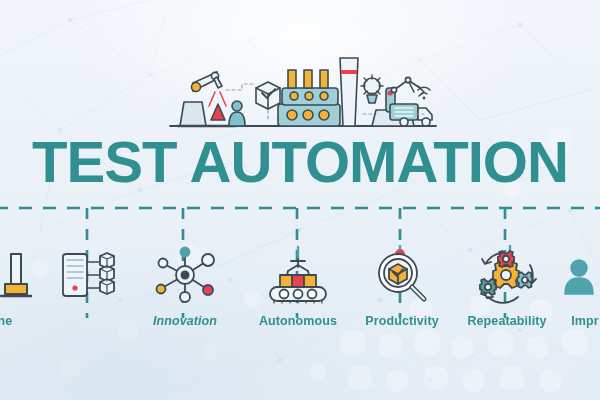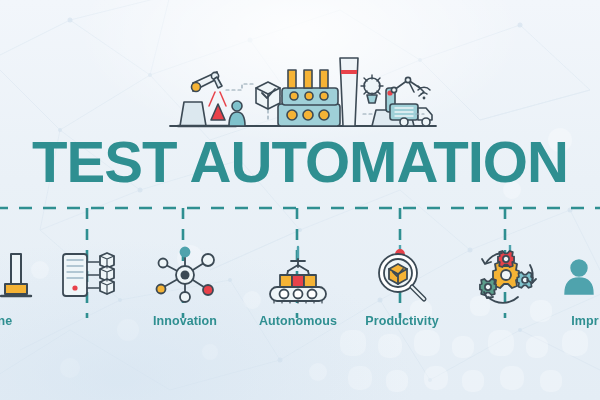--- a/index.html
+++ b/index.html
@@ -37,21 +37,21 @@
   .col{position:absolute;width:120px;text-align:center;}
   .col .ico{height:62px;display:flex;align-items:center;justify-content:center;}
   .col .lbl{
     margin-top:8px;font-size:12.5px;font-weight:bold;color:#2f8f91;
     letter-spacing:.1px;white-space:nowrap;
   }
 
   
   #col0{left:-55px;}
   #col1{left:30px;}
-  #col2{left:125px;}
+  #col2{left:125px;font-style:italic;}
   #col3{left:238px;}
   #col4{left:342px;}
   #col5{left:447px;}
   #col6{left:525px;}
 
   .hero{position:absolute;left:168px;top:48px;width:272px;height:96px;}
 </style>
 </head>
 <body>
 
@@ -401,20 +401,21 @@
 
             <path d="M14 18 A22 22 0 0 1 30 8" stroke-width="1.8"></path>
             <path d="M10 14 L13 19 L19 17"></path>
             <path d="M58 20 A22 22 0 0 1 60 36" stroke-width="1.8"></path>
             <path d="M64 34 L60 38 L55 35"></path>
             <path d="M16 52 A22 22 0 0 0 46 52" stroke-width="1.8"></path>
             <path d="M12 47 L15 53 L21 52"></path>
           </g>
         </svg>
       </div>
+      <div class="lbl">Repeatability</div>
     </div>
 
     <div class="col" id="col6">
       <div class="ico">
         <svg width="56" height="58" viewBox="0 0 56 58">
           <g fill="#4fa3ad" stroke="#4fa3ad" stroke-width="1.4">
             <circle cx="22" cy="22" r="8"></circle>
             <path d="M8 48 C8 36 14 32 22 32 C30 32 36 36 36 48 Z"></path>
           </g>
         </svg>

